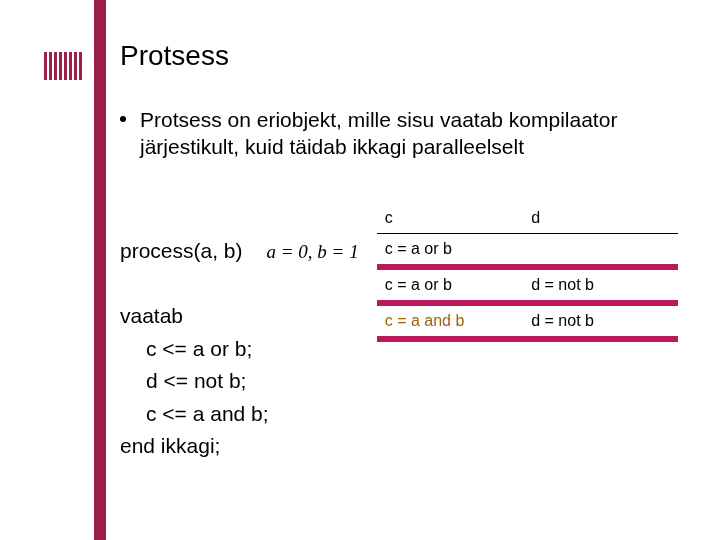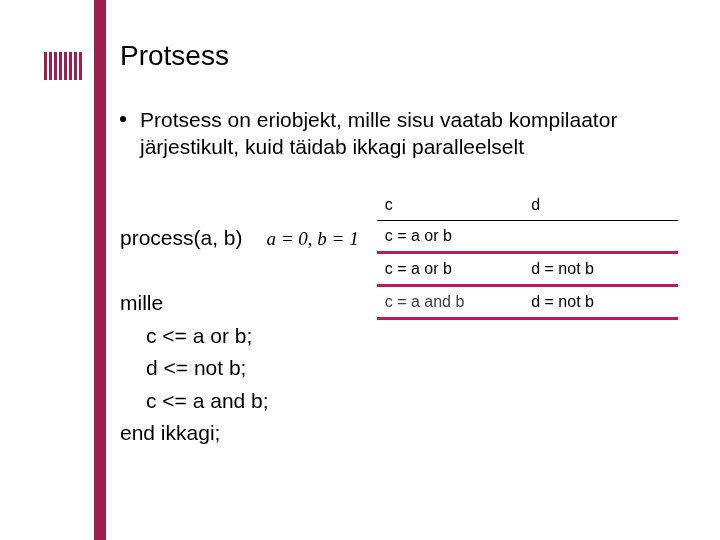--- a/index.html
+++ b/index.html
@@ -51,21 +51,21 @@
   .title {
     font-size: 28px;
     font-weight: 400;
     margin-bottom: 34px;
     color: #000;
   }
   .bullet-row {
     display: flex;
     align-items: flex-start;
     gap: 14px;
-    margin-bottom: 29px;
+    margin-bottom: 42px;
   }
   .bullet-dot {
     flex: 0 0 auto;
     width: 6px;
     height: 6px;
     background: #000;
     border-radius: 50%;
     margin-top: 10px;
   }
   .bullet-text {
@@ -95,26 +95,26 @@
     margin-top: 4px;
   }
   .tbl th {
     font-weight: 400;
     text-align: left;
     padding: 2px 8px 6px 8px;
     border-bottom: 1px solid #000;
   }
   .tbl td {
     padding: 6px 8px;
-    border-bottom: 3px solid #be185d;
+    border-bottom: 6px solid #be185d;
     white-space: nowrap;
   }
   .tbl th:first-child, .tbl td:first-child { width: 150px; }
   .tbl th:last-child, .tbl td:last-child { width: 160px; }
-  .red { color: #404040; margin-top: 16px; }
+  .red { color: #a16207; margin-top: 16px; }
   .linewrap { display:flex; align-items:baseline; gap:24px; }
 </style>
 </head>
 <body>
 
 <div class="slide">
   <div class="left-bar"></div>
   <div class="logo">
     <span></span>
       <span></span>
@@ -130,21 +130,21 @@
     <div class="title">Protsess</div>
 
     <div class="bullet-row">
       <div class="bullet-dot"></div>
       <div class="bullet-text">Protsess on eriobjekt, mille sisu vaatab kompilaator järjestikult, kuid täidab ikkagi paralleelselt</div>
     </div>
 
     <div class="lower">
       <div class="code">
 <div class="linewrap"><span>process(a, b)</span><span class="ital">a = 0, b = 1</span></div>
-<span>mille</span>
+<span>vaatab</span>
 <span class="ind"></span><span>c &lt;= a or b;</span>
 <span class="ind"></span><span>d &lt;= not b;</span>
 <span class="ind"></span><span>c &lt;= a and b;</span>
 <span>end ikkagi;</span>
       </div>
 
       <div class="tablewrap">
         <table class="tbl">
           <thead>
             <tr>

